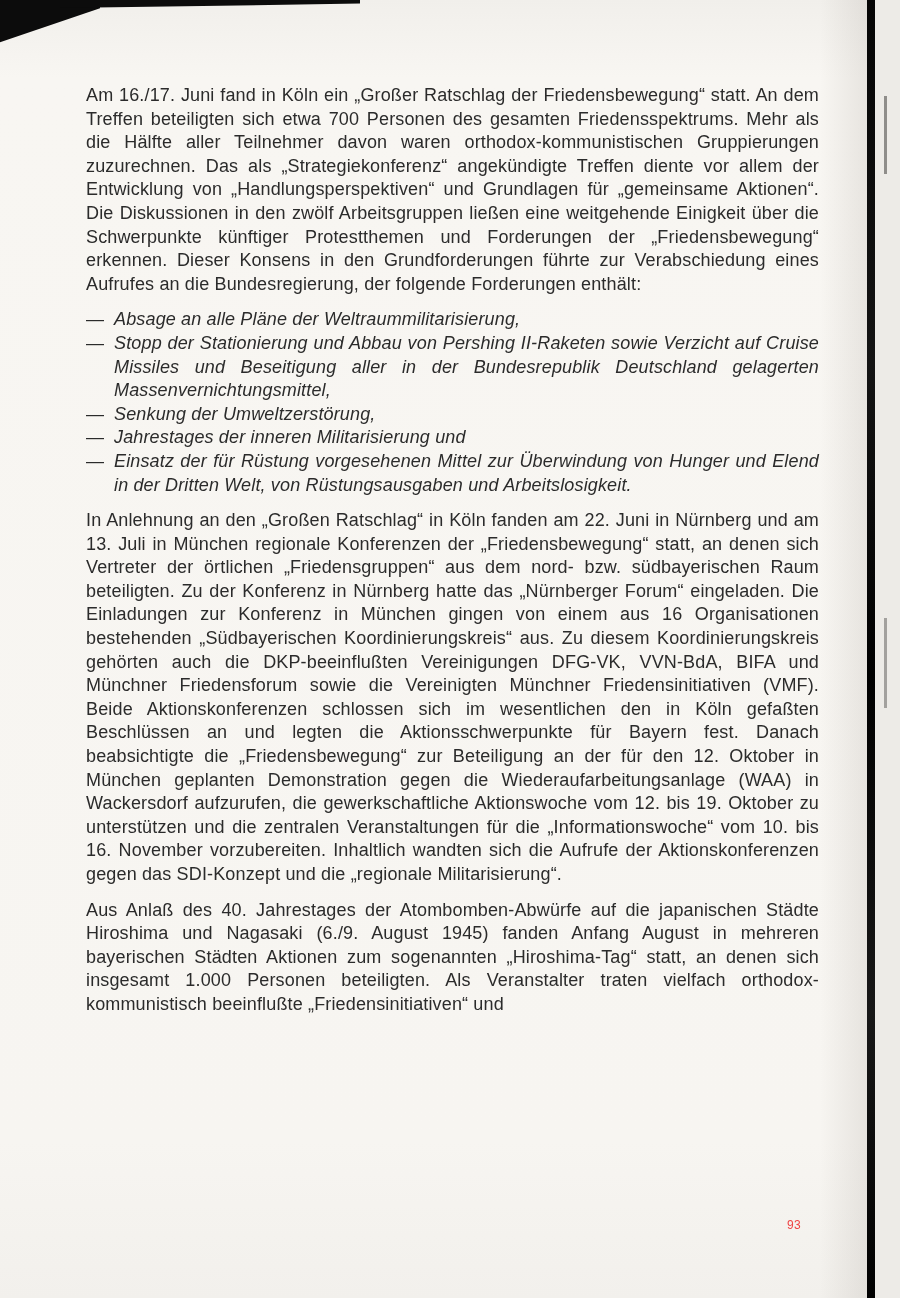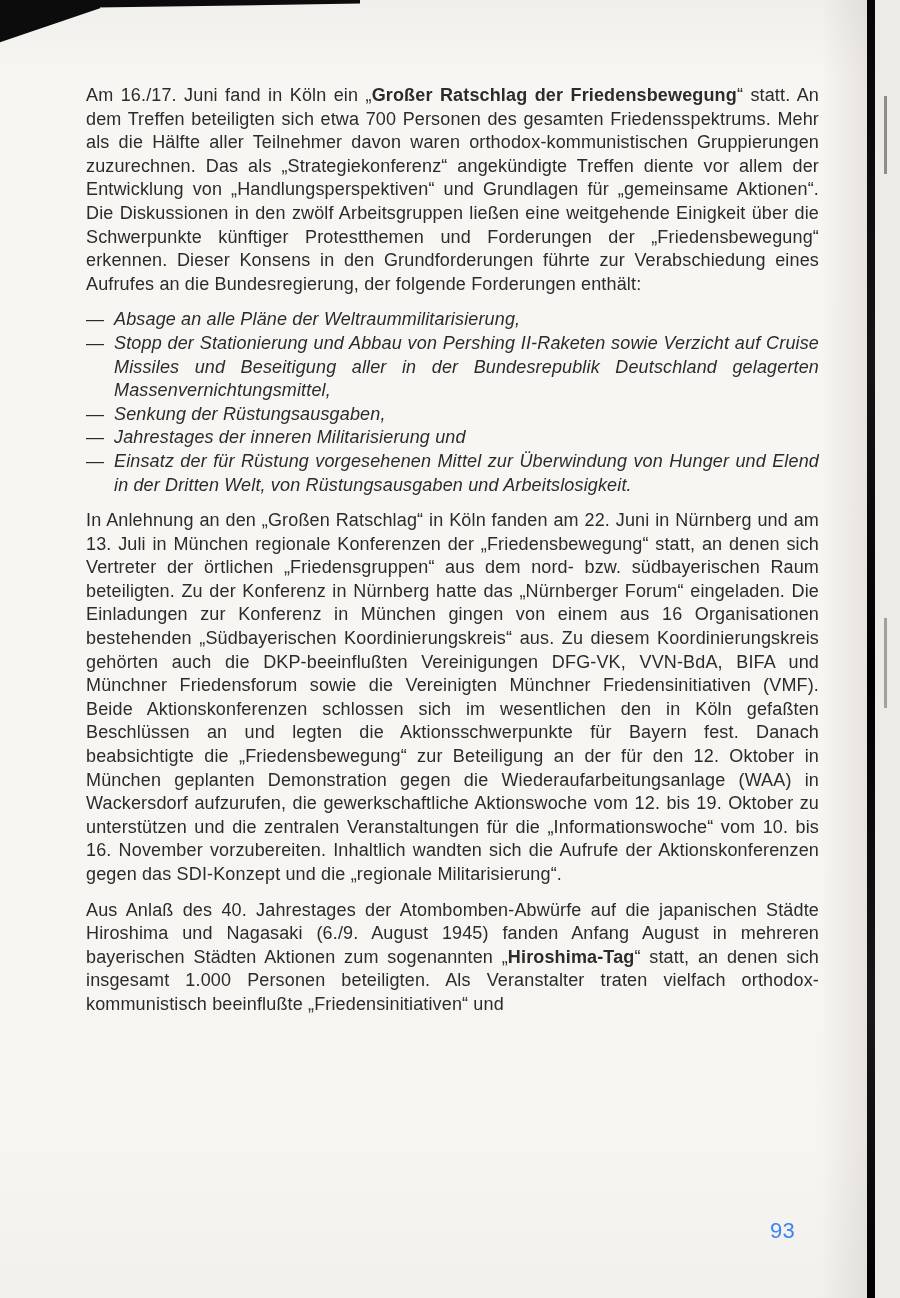--- a/index.html
+++ b/index.html
@@ -21,36 +21,36 @@
     top: 84px;
     width: 733px;
     font-size: 18px;
     line-height: 23.6px;
     letter-spacing: 0.15px;
     text-align: justify;
     hyphens: auto;
     -webkit-hyphens: auto;
   }
   .text-block p { margin: 0 0 12px 0; }
-  .text-block strong { font-weight: bold; }
+  .text-block strong { font-weight: normal; }
 
   .demands { margin: 0 0 12px 0; }
   .demand { display: flex; }
   .demand .marker { flex: 0 0 28px; }
   .demand .txt { flex: 1; text-align: justify; hyphens: auto; font-style: italic; -webkit-hyphens: auto; }
 
   .page-number {
     position: absolute;
     top: 1218px;
     left: 770px;
     width: 48px;
-    text-align: left;
-    font-size: 22px;
+    text-align: center;
+    font-size: 12px;
     letter-spacing: 0.3px;
-    color: #3b82f6;
+    color: #ef4444;
   }
 
   
   .artifact { position: absolute; background: #0c0c0c; }
   .corner-wedge {
     left: 0; top: 0; width: 100px; height: 46px;
     clip-path: polygon(0 0, 100% 0, 100% 18%, 0 92%);
   }
   .top-edge-strip {
     left: 60px; top: 0; width: 300px; height: 8px;
@@ -92,21 +92,21 @@
       <div class="demand">
         <span class="marker">—</span>
         <span class="txt">Absage an alle Pläne der Weltraummilitarisierung,</span>
       </div>
       <div class="demand">
         <span class="marker">—</span>
         <span class="txt">Stopp der Stationierung und Abbau von Pershing II-Raketen sowie Verzicht auf Cruise Missiles und Beseitigung aller in der Bundesrepublik Deutschland gelagerten Massenvernichtungsmittel,</span>
       </div>
       <div class="demand">
         <span class="marker">—</span>
-        <span class="txt">Senkung der Rüstungsausgaben,</span>
+        <span class="txt">Senkung der Umweltzerstörung,</span>
       </div>
       <div class="demand">
         <span class="marker">—</span>
         <span class="txt">Jahrestages der inneren Militarisierung und</span>
       </div>
       <div class="demand">
         <span class="marker">—</span>
         <span class="txt">Einsatz der für Rüstung vorgesehenen Mittel zur Überwindung von Hunger und Elend in der Dritten Welt, von Rüstungsausgaben und Arbeitslosigkeit.</span>
       </div>
     </div>

